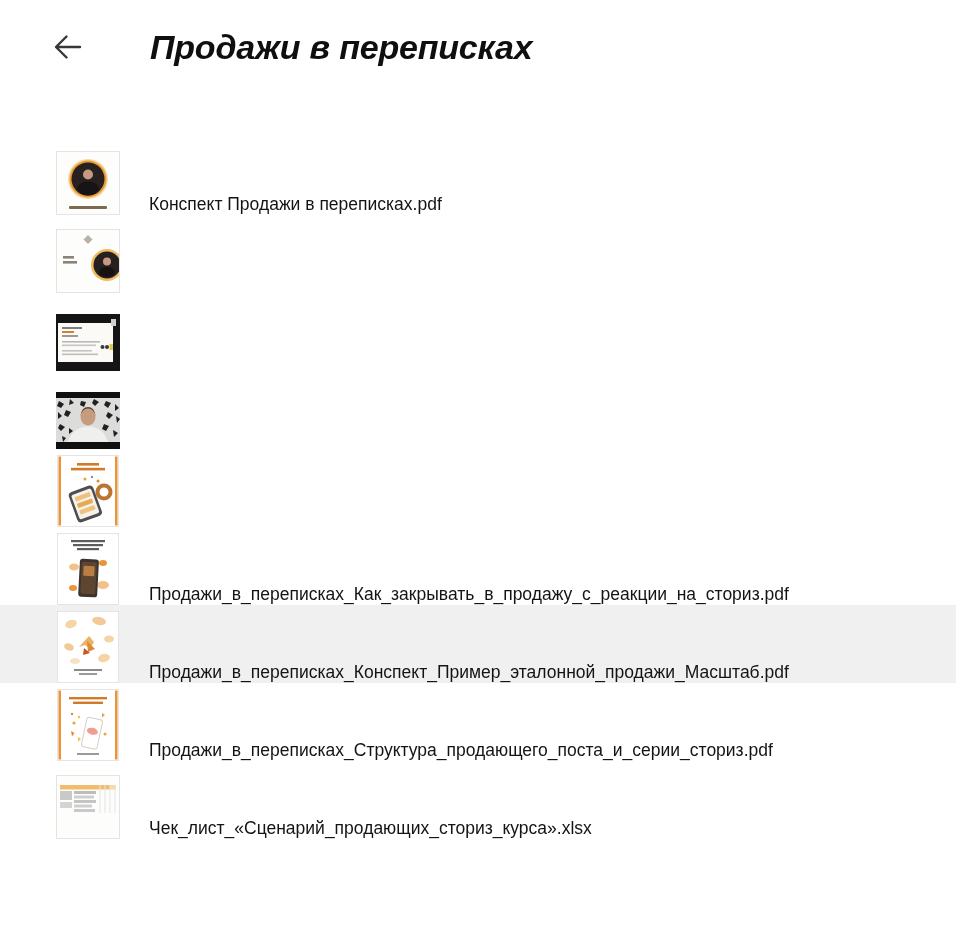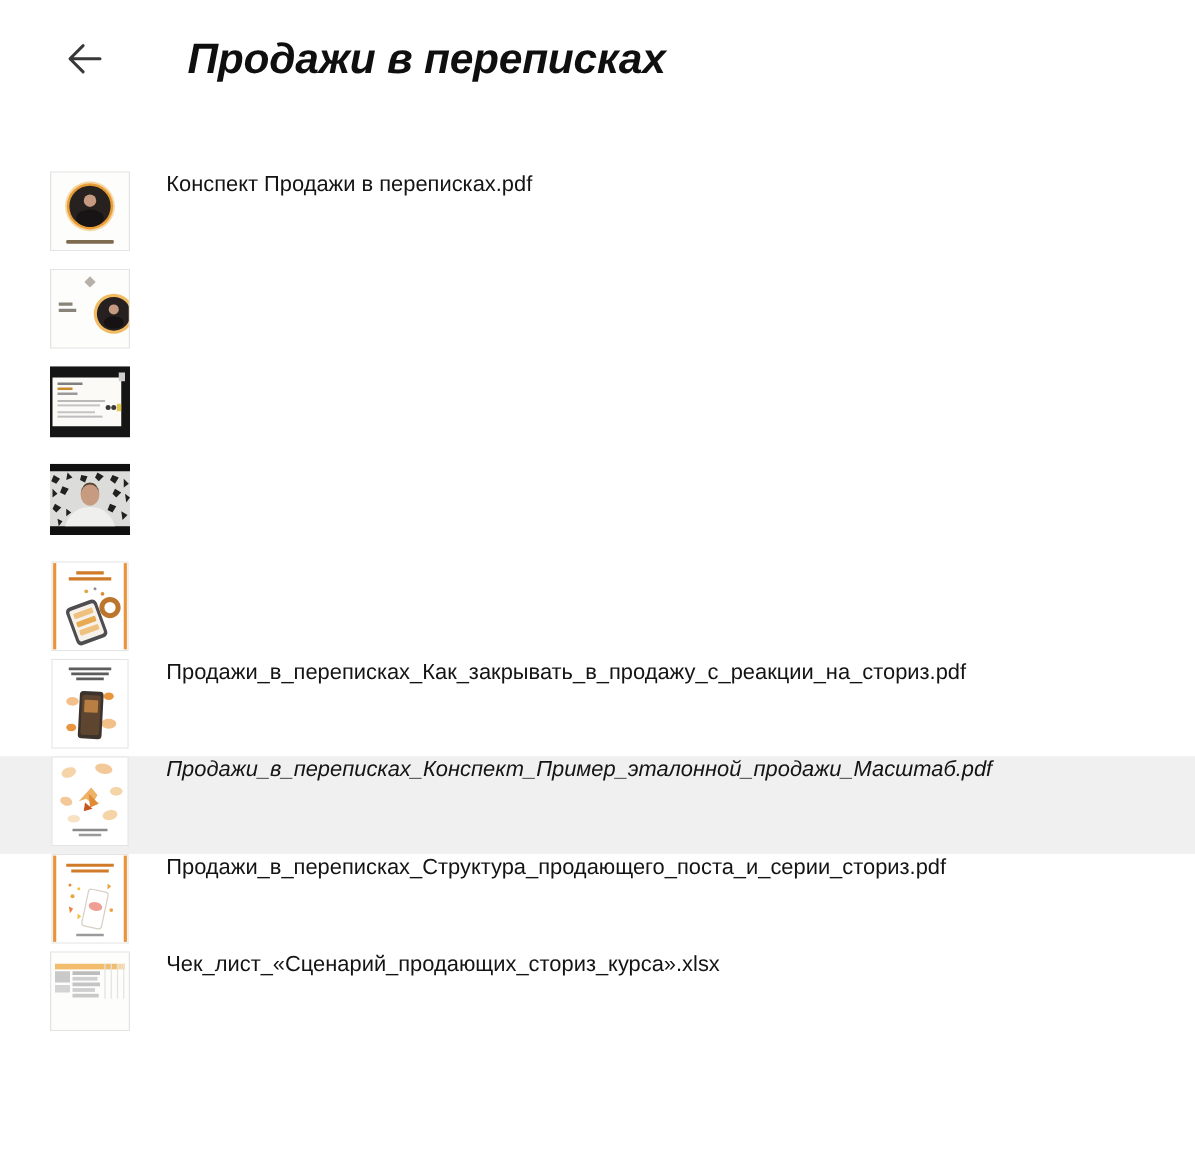--- a/index.html
+++ b/index.html
@@ -11,24 +11,24 @@
   .back-btn{
     position:absolute;left:48px;top:30px;width:38px;height:36px;
     background:none;border:none;padding:0;cursor:pointer;display:flex;align-items:center;justify-content:center;
   }
   .page-title{
     position:absolute;left:146px;top:24px;margin:4px;
     font-size:34px;font-weight:700;color:#0f0f0f;letter-spacing:-0.2px;white-space:nowrap;font-style:italic;
   }
   .file-list{position:absolute;top:137px;left:0;width:956px;}
   .file-row{
-    display:flex;align-items:flex-start;height:78px;padding-left:40px;box-sizing:border-box;
+    display:flex;align-items:flex-end;height:78px;padding-left:56px;box-sizing:border-box;
     width:956px;cursor:pointer;
   }
-  .file-row.selected{background:#f0f0f0;font-style:italic;}
+  .file-row.selected{background:#f0f0f0;}
   .thumb{width:64px;min-width:64px;display:flex;justify-content:center;align-items:center;}
   .thumb svg{display:block;}
   .fname{
     margin-left:29px;font-size:17.5px;color:#141414;white-space:nowrap;
   }
 </style>
 </head>
 <body>
 
 <div class="header">

